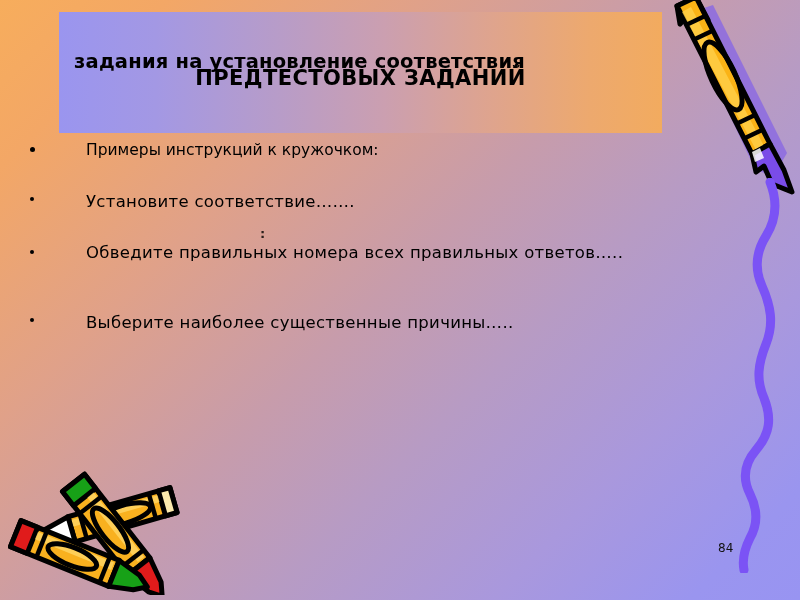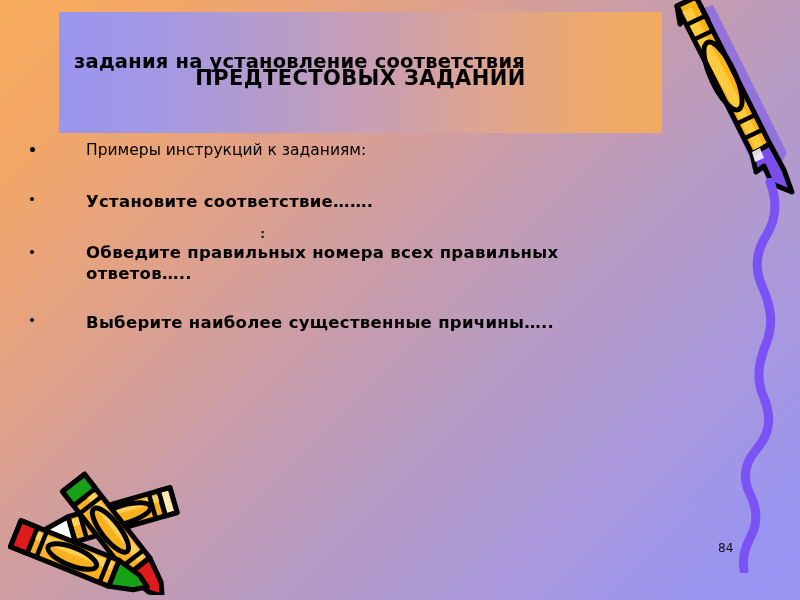--- a/index.html
+++ b/index.html
@@ -98,21 +98,21 @@
     line-height: 1.25;
   }
   .style-plain {
     font-family: "DejaVu Sans", sans-serif;
     font-weight: normal;
     font-size: 15.5px;
     letter-spacing: 0px;
   }
   .style-comic {
     font-family: "DejaVu Sans", sans-serif;
-    font-weight: bold;
+    font-weight: normal;
     font-size: 16.5px;
     letter-spacing: 0.3px;
   }
 
   #b1 { top: 141px; }
   #b2 { top: 192px; }
   #b3 { top: 243px; }
   #b4 { top: 313px; }
 
   #b1 .bullet-dot { width: 5px; height: 5px; top: 6px; }
@@ -166,21 +166,21 @@
 
 <div id="slide">
 
   <div id="title-box">
     <div id="title-line1">ПРЕДТЕСТОВЫХ ЗАДАНИЙ</div>
     <div id="title-line2">задания на установление соответствия</div>
   </div>
 
   <div class="bullet-row" id="b1">
     <span class="bullet-dot"></span>
-    <span class="bullet-text style-plain">Примеры инструкций к заданиям:</span>
+    <span class="bullet-text style-plain">Примеры инструкций к кружочком:</span>
   </div>
 
   <div class="bullet-row" id="b2">
     <span class="bullet-dot"></span>
     <span class="bullet-text style-comic">Установите соответствие…….</span>
   </div>
 
   <div class="bullet-row" id="b3">
     <span class="bullet-dot"></span>
     <span class="bullet-text style-comic">Обведите правильных номера всех правильных ответов…..</span>

